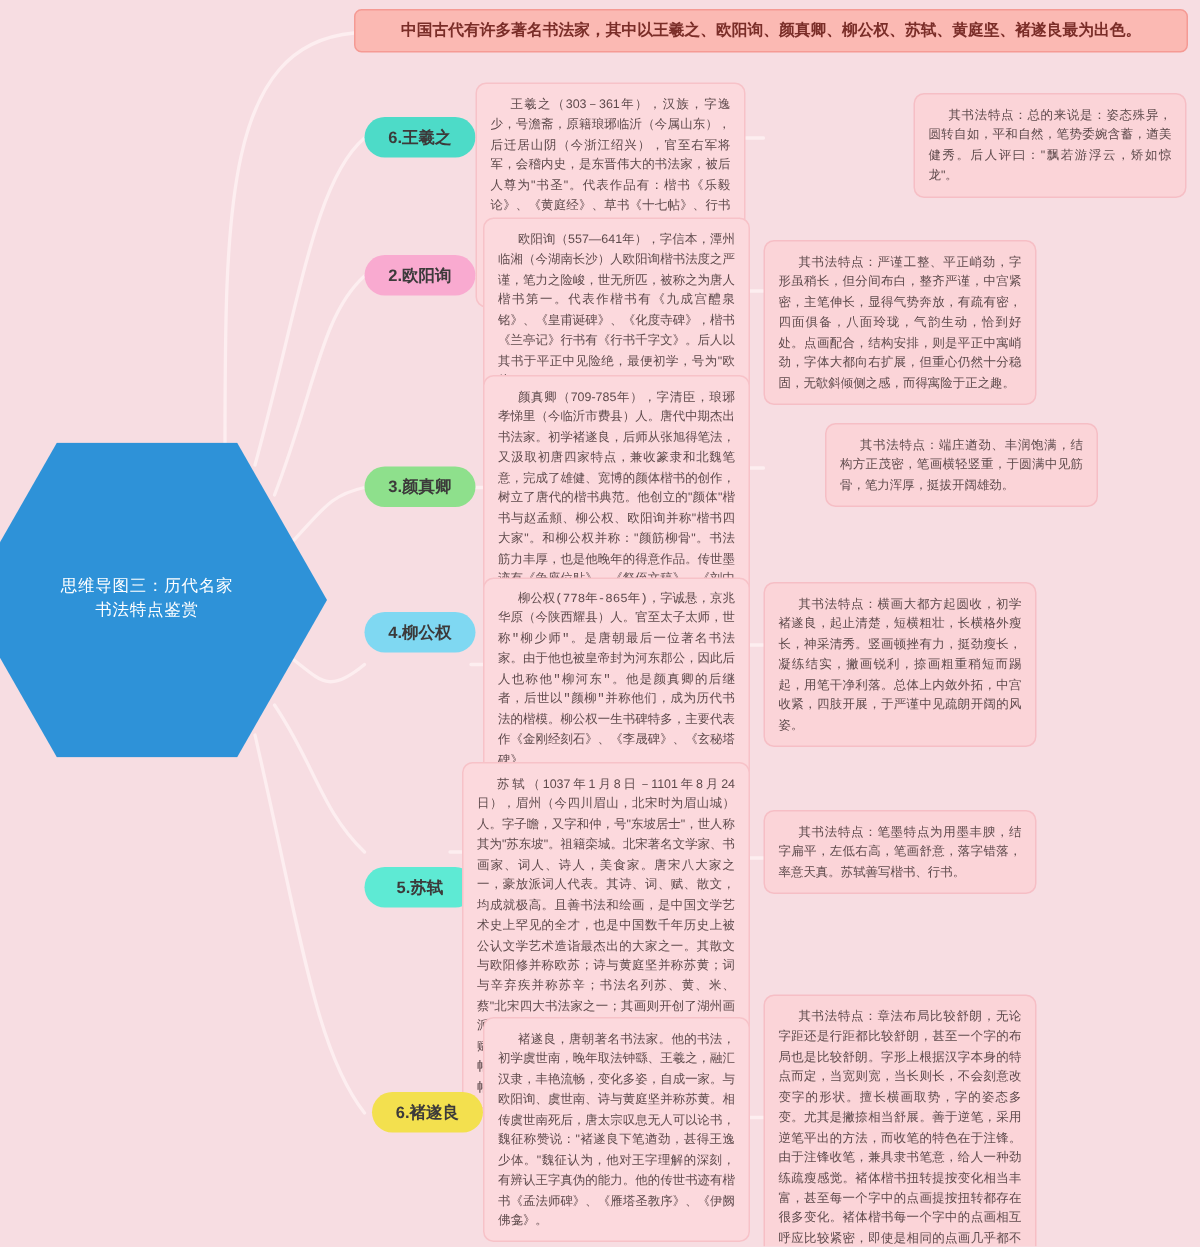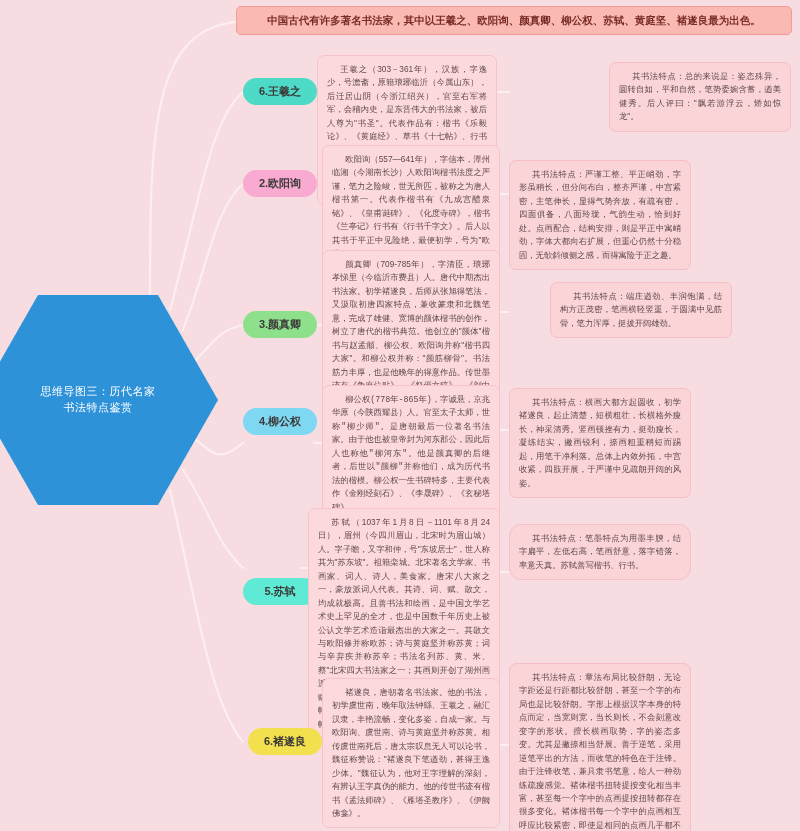--- a/index.html
+++ b/index.html
@@ -154,19 +154,19 @@
   <div class="pill" style="left: 243px; top: 311px; background: rgb(142, 224, 140);"><span>3.颜真卿</span></div>
   <div class="card" style="left:322px;top:250px;width:178px;">颜真卿（709-785年），字清臣，琅琊孝悌里（今临沂市费县）人。唐代中期杰出书法家。初学褚遂良，后师从张旭得笔法，又汲取初唐四家特点，兼收篆隶和北魏笔意，完成了雄健、宽博的颜体楷书的创作，树立了唐代的楷书典范。他创立的"颜体"楷书与赵孟頫、柳公权、欧阳询并称"楷书四大家"。和柳公权并称："颜筋柳骨"。书法筋力丰厚，也是他晚年的得意作品。传世墨迹有《争座位贴》、《祭侄文稿》、《刘中使帖》、《自书告身帖》、《颜氏家庙碑》等。</div>
   <div class="card feature" style="left:509px;top:282px;width:182px;margin-left:41px;">其书法特点：端庄遒劲、丰润饱满，结构方正茂密，笔画横轻竖重，于圆满中见筋骨，笔力浑厚，挺拔开阔雄劲。</div>
 
   <div class="pill" style="left: 243px; top: 408px; background: rgb(127, 216, 242);"><span>4.柳公权</span></div>
   <div class="card" style="left:322px;top:385px;width:178px;font-family:Liberation Mono, monospace;">柳公权(778年-865年)，字诚悬，京兆华原（今陕西耀县）人。官至太子太师，世称"柳少师"。是唐朝最后一位著名书法家。由于他也被皇帝封为河东郡公，因此后人也称他"柳河东"。他是颜真卿的后继者，后世以"颜柳"并称他们，成为历代书法的楷模。柳公权一生书碑特多，主要代表作《金刚经刻石》、《李晟碑》、《玄秘塔碑》。</div>
   <div class="card feature" style="left:509px;top:388px;width:182px;">其书法特点：横画大都方起圆收，初学褚遂良，起止清楚，短横粗壮，长横格外瘦长，神采清秀。竖画顿挫有力，挺劲瘦长，凝练结实，撇画锐利，捺画粗重稍短而踢起，用笔干净利落。总体上内敛外拓，中宫收紧，四肢开展，于严谨中见疏朗开阔的风姿。</div>
 
   <div class="pill" style="left: 243px; top: 578px; background: #5eead4;"><span>5.苏轼</span></div>
   <div class="card" style="left:308px;top:508px;width:192px;">苏轼（1037年1月8日－1101年8月24日），眉州（今四川眉山，北宋时为眉山城）人。字子瞻，又字和仲，号"东坡居士"，世人称其为"苏东坡"。祖籍栾城。北宋著名文学家、书画家、词人、诗人，美食家。唐宋八大家之一，豪放派词人代表。其诗、词、赋、散文，均成就极高。且善书法和绘画，是中国文学艺术史上罕见的全才，也是中国数千年历史上被公认文学艺术造诣最杰出的大家之一。其散文与欧阳修并称欧苏；诗与黄庭坚并称苏黄；词与辛弃疾并称苏辛；书法名列苏、黄、米、蔡"北宋四大书法家之一；其画则开创了湖州画派。苏轼的主要书法代表作有：《中山松醪赋》、《洞庭春色赋》、《答谢民师论文帖》、《江上帖》、《李白仙诗帖》、《令子帖》、《怀素自序》等。</div>
-  <div class="card feature" style="left:509px;top:524px;width:182px;border-radius:12px;">其书法特点：笔墨特点为用墨丰腴，结字扁平，左低右高，笔画舒意，落字错落，率意天真。苏轼善写楷书、行书。</div>
+  <div class="card feature" style="left:509px;top:540px;width:182px;">其书法特点：笔墨特点为用墨丰腴，结字扁平，左低右高，笔画舒意，落字错落，率意天真。苏轼善写楷书、行书。</div>
 
   <div class="pill" style="left: 248px; top: 728px; background: rgb(243, 224, 78);"><span>6.褚遂良</span></div>
   <div class="card" style="left:322px;top:678px;width:178px;">褚遂良，唐朝著名书法家。他的书法，初学虞世南，晚年取法钟繇、王羲之，融汇汉隶，丰艳流畅，变化多姿，自成一家。与欧阳询、虞世南、诗与黄庭坚并称苏黄。相传虞世南死后，唐太宗叹息无人可以论书，魏征称赞说："褚遂良下笔遒劲，甚得王逸少体。"魏征认为，他对王字理解的深刻，有辨认王字真伪的能力。他的传世书迹有楷书《孟法师碑》、《雁塔圣教序》、《伊阙佛龛》。</div>
   <div class="card feature" style="left:509px;top:663px;width:182px;">其书法特点：章法布局比较舒朗，无论字距还是行距都比较舒朗，甚至一个字的布局也是比较舒朗。字形上根据汉字本身的特点而定，当宽则宽，当长则长，不会刻意改变字的形状。擅长横画取势，字的姿态多变。尤其是撇捺相当舒展。善于逆笔，采用逆笔平出的方法，而收笔的特色在于注锋。由于注锋收笔，兼具隶书笔意，给人一种劲练疏瘦感觉。褚体楷书扭转提按变化相当丰富，甚至每一个字中的点画提按扭转都存在很多变化。褚体楷书每一个字中的点画相互呼应比较紧密，即使是相同的点画几乎都不存在雷同的现象。</div>
 
 </div>
 
 </body></html>

